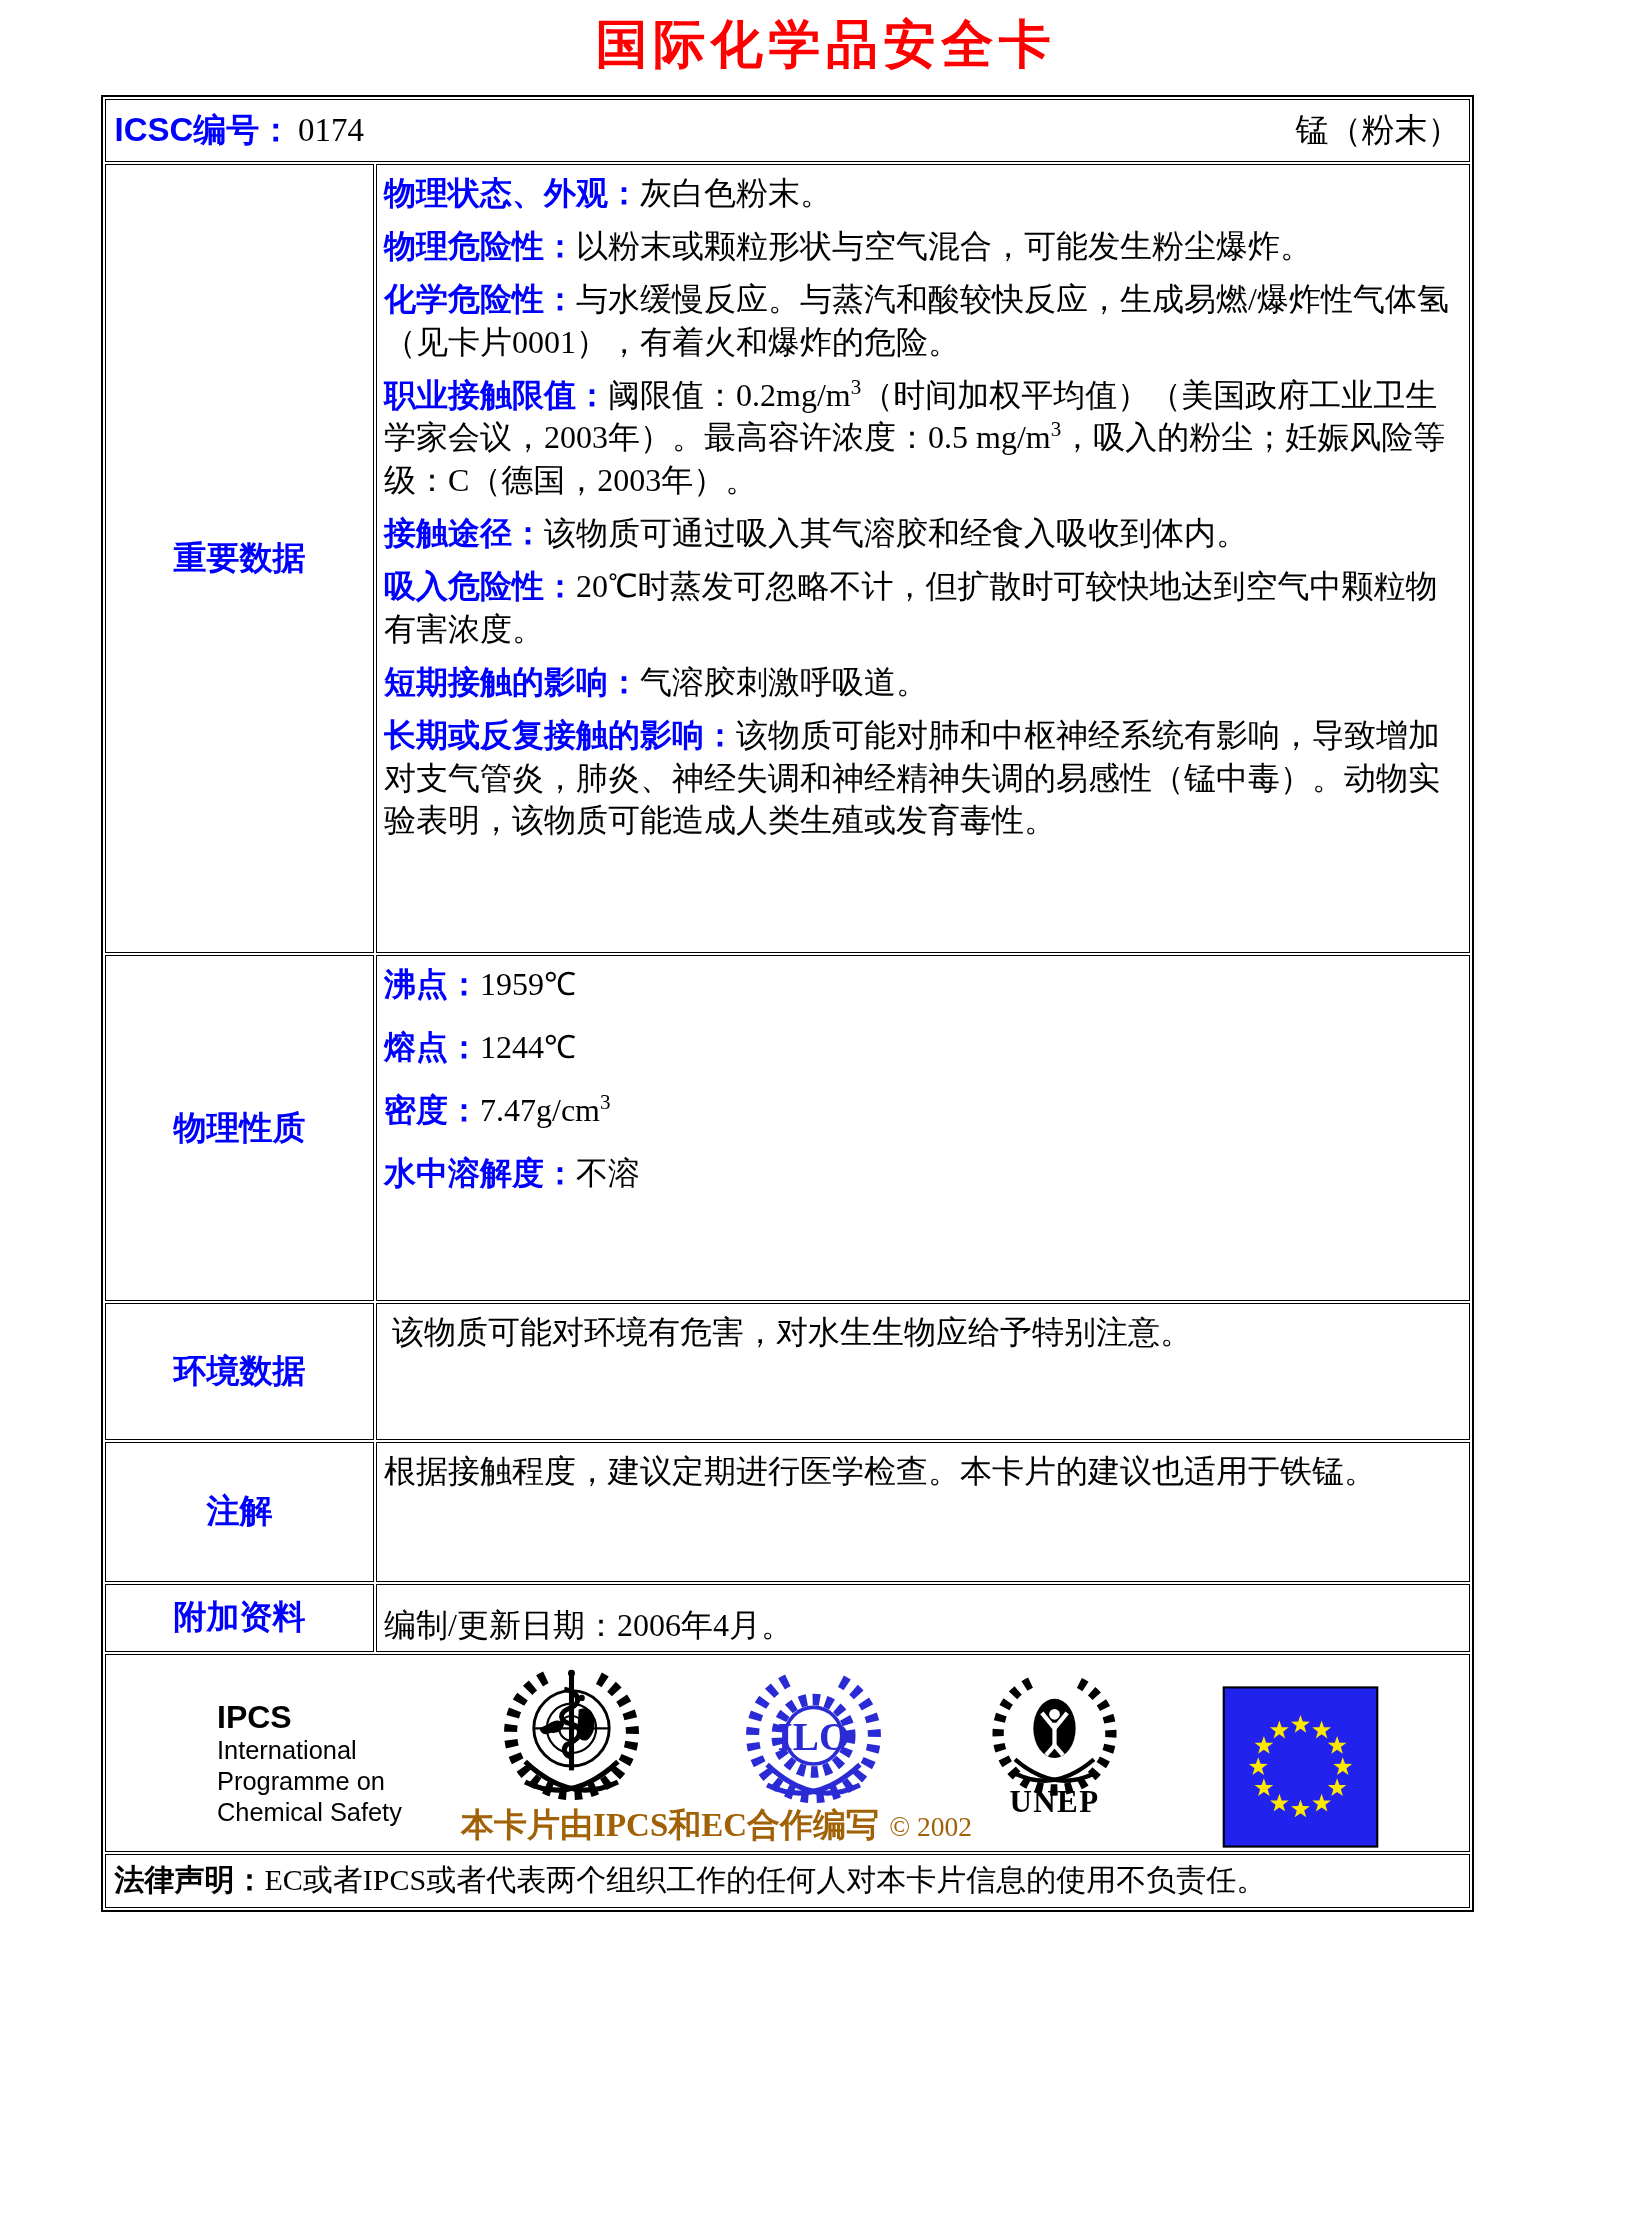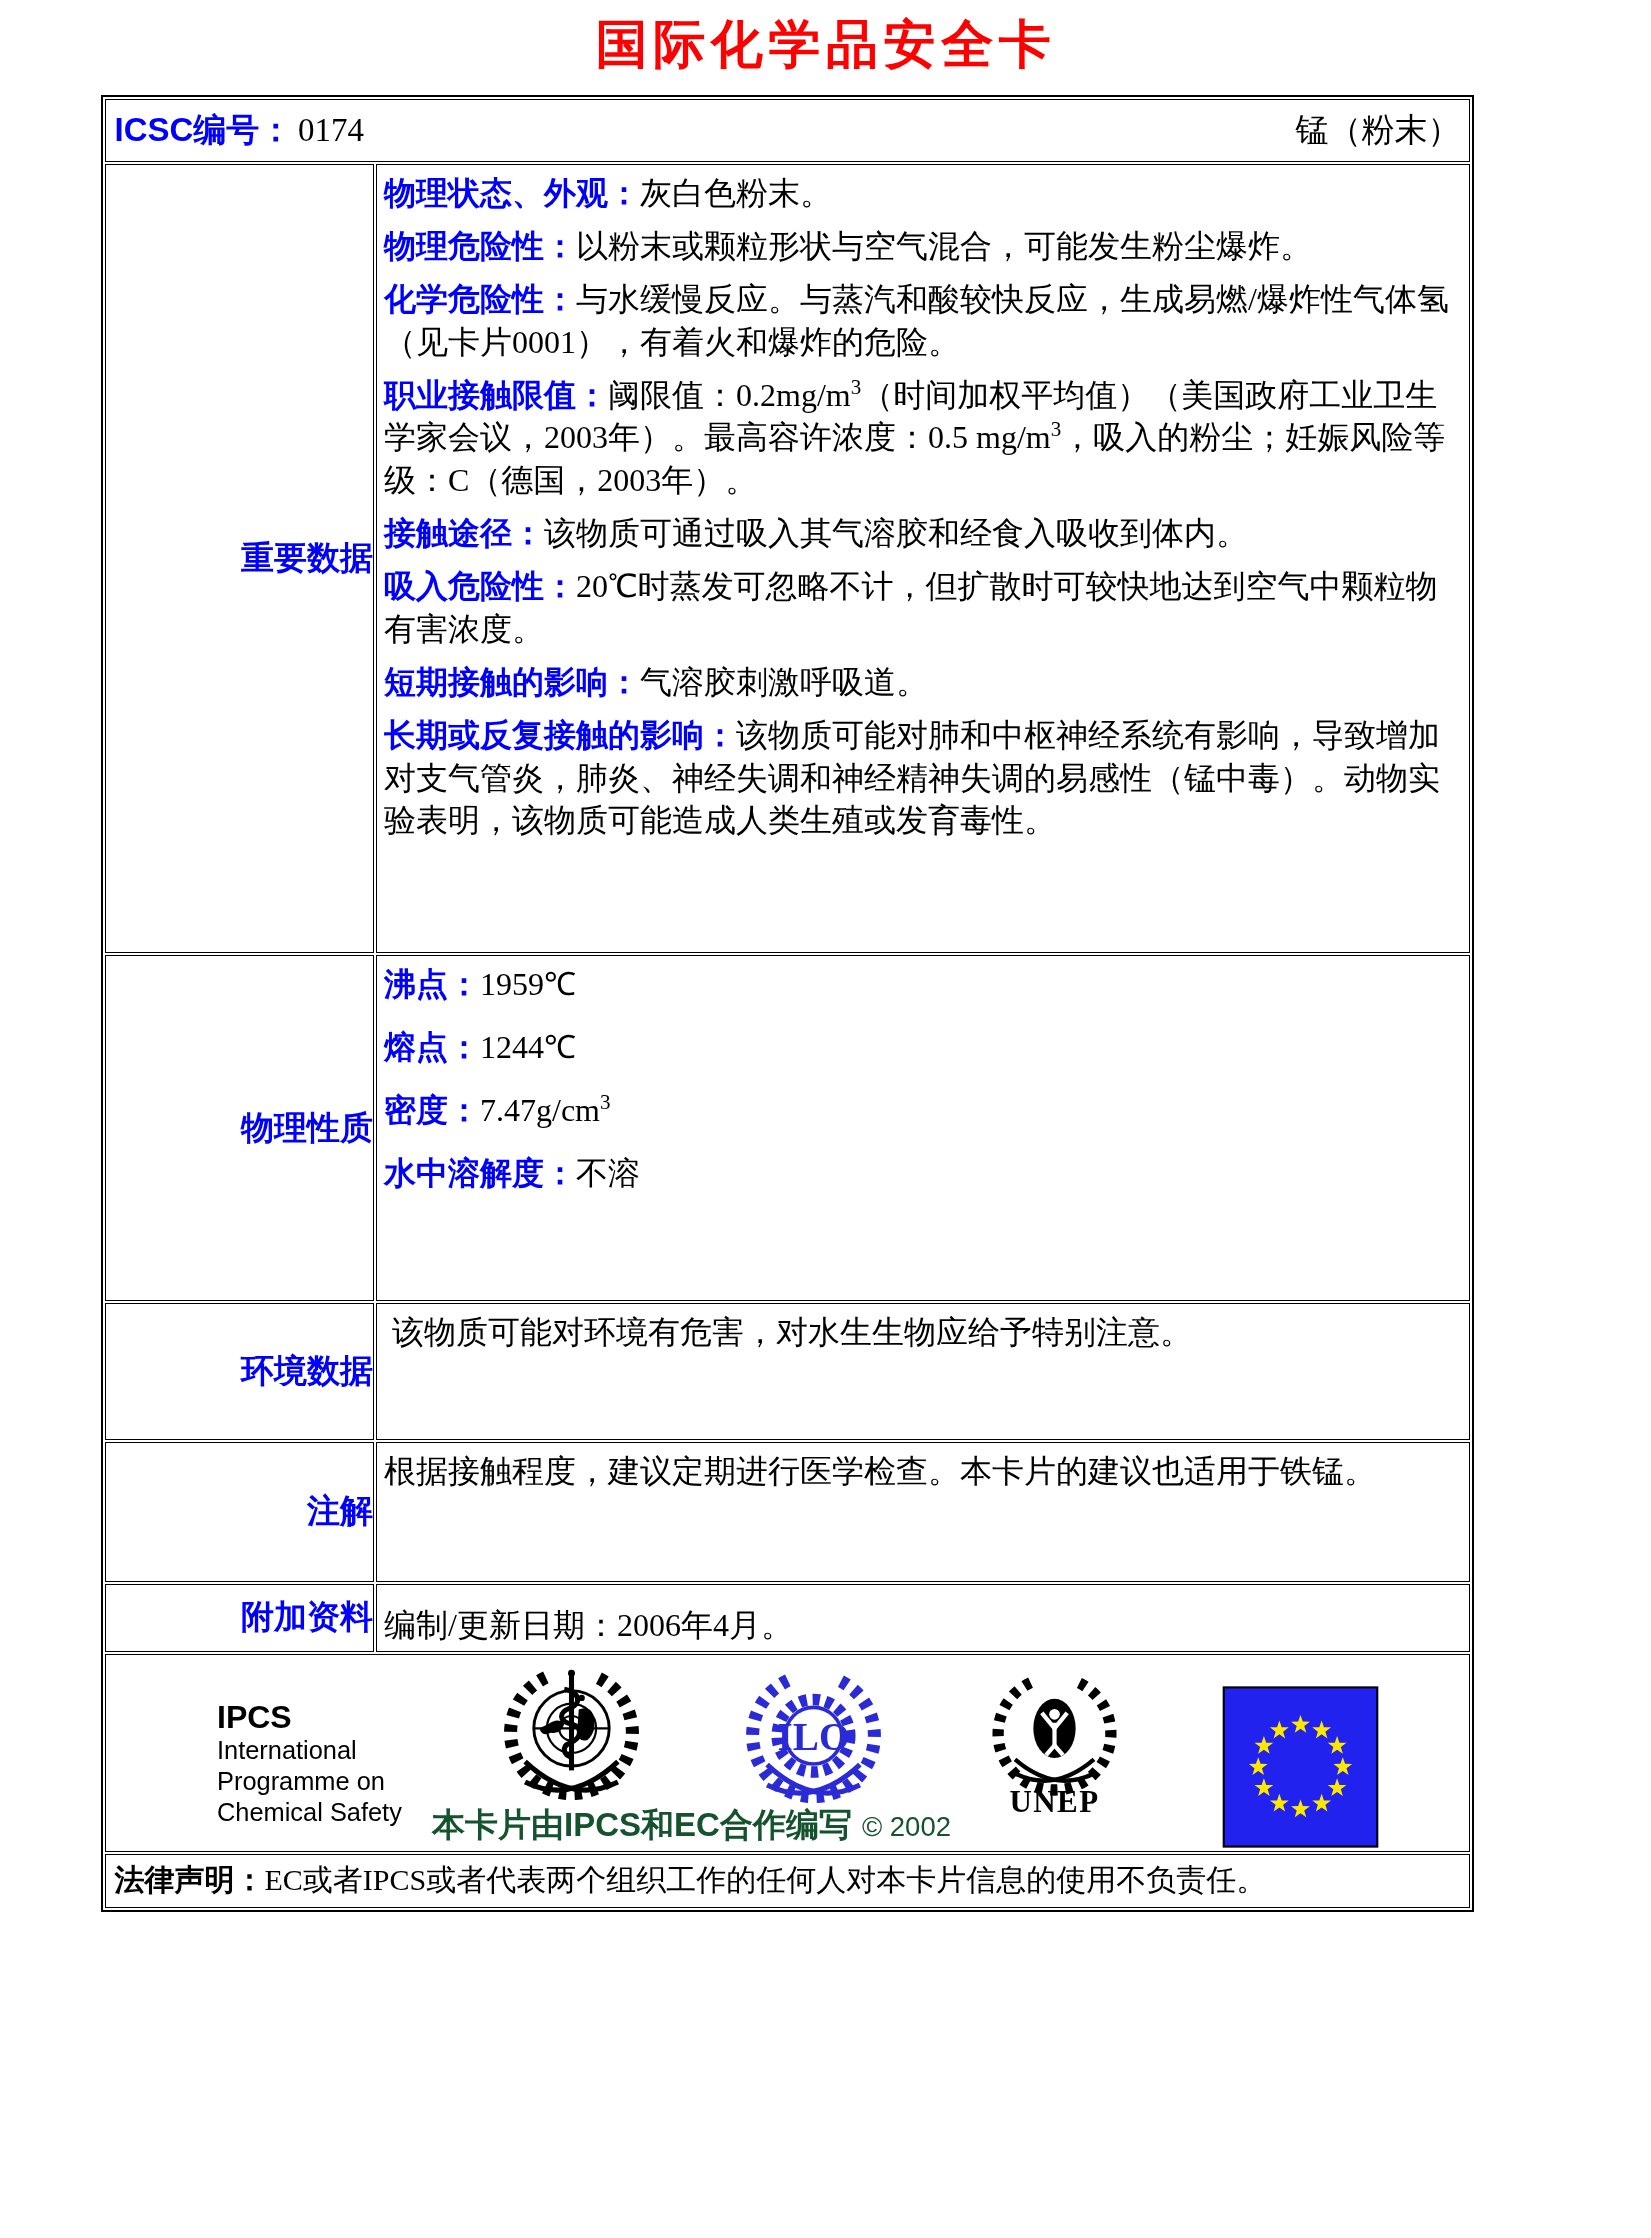--- a/index.html
+++ b/index.html
@@ -18,21 +18,21 @@
   }
   td {border:1.4px solid #000; background:#fff; vertical-align:top; overflow:hidden;}
   
   .header-cell {height:61px; vertical-align:middle; padding:0 8.5px; font-size:33px;}
   .header-flex {display:flex; justify-content:space-between; align-items:center;}
   .icsc-label {color:#0000ff; font-family:"Liberation Sans", sans-serif; font-weight:bold;}
   .icsc-value {color:#000; margin-left:5.6px;}
   .substance {color:#000;}
   
   .label-cell {
-    text-align:right; vertical-align:middle; padding:0;
+    text-align:center; vertical-align:middle; padding:0;
     color:#0000ff; font-family:"Liberation Sans", sans-serif; font-weight:bold; font-size:33px;
   }
   .content-cell {padding:7px 10px 4.2px 7px; font-size:32px; line-height:1.34; color:#000;}
   .para {margin:0 0 10px 0;}
   .seg-label {color:#0000ff; font-family:"Liberation Sans", sans-serif; font-weight:bold;}
   .seg-text {color:#000;}
   .seg-sup {font-size:21px; vertical-align:super; line-height:0;}
   #tb-sections tr:nth-child(1) .content-cell {height:776px;}
   #tb-sections tr:nth-child(2) .content-cell {height:333px;}
   #tb-sections tr:nth-child(2) .para {margin-bottom:20px;}
@@ -44,22 +44,22 @@
   .footer-cell {height:193px; position:relative; padding:2.8px 0 0 0; vertical-align:top;}
   .logo-row {display:flex; justify-content:space-between; align-items:flex-start; padding:0 90px 0 111px;}
   .ipcs-block {margin-top:42px; font-family:"Liberation Sans", sans-serif; color:#000;}
   .ipcs-acronym {font-weight:bold; font-size:32px; line-height:1.1;}
   .ipcs-line {font-size:25.4px; line-height:1.22;}
   .logo-who {margin-top:8.5px;}
   .logo-ilo {margin-top:11.3px;}
   .logo-unep {margin-top:14px;}
   .logo-eu {margin-top:28px;}
   .footer-caption {
-    position:absolute; left:233px; bottom:2.8px; width:705px; text-align:center;
-    color:#14532d; font-weight:bold; font-size:33px; font-family:Liberation Sans, sans-serif;
+    position:absolute; left:258px; bottom:2.8px; width:705px; text-align:center;
+    color:#a16207; font-weight:bold; font-size:33px; font-family:Liberation Serif, serif;
   }
   .footer-copyright {font-weight:normal; font-size:27.5px; margin-left:10px;}
   
   .legal-cell {height:52px; vertical-align:middle; padding:0 8.5px; font-size:30px;}
   .legal-label {font-family:"Liberation Sans", sans-serif; font-weight:bold; color:#000;}
   .legal-text {color:#000;text-align:center;}
 </style>
 </head>
 <body>
 

